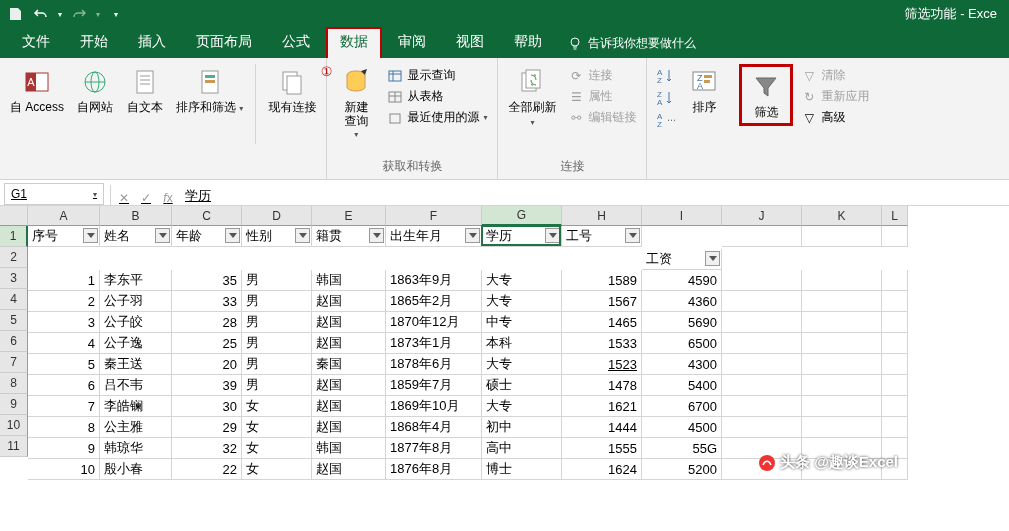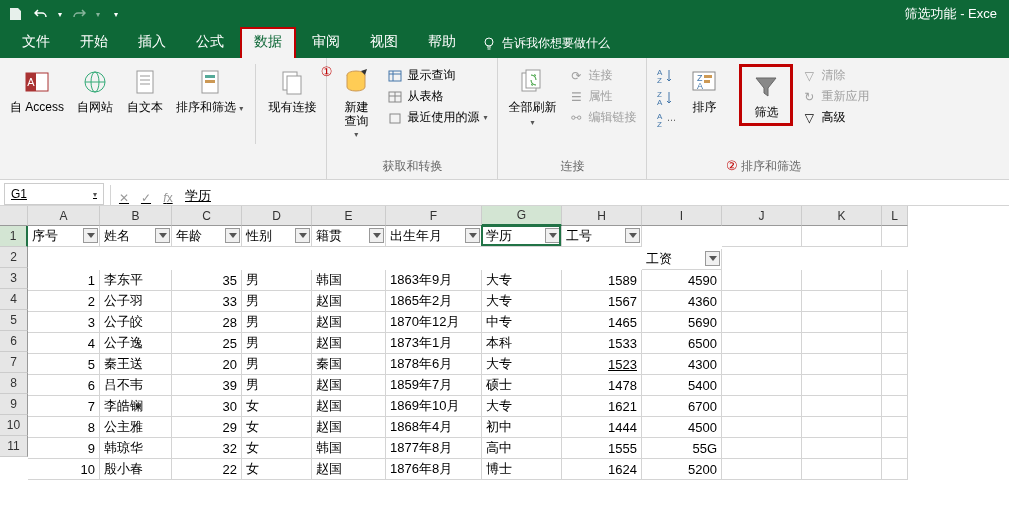--- a/index.html
+++ b/index.html
@@ -84,20 +84,21 @@
     <span class="dd-arrow" style="color:#fff;opacity:0.5">▾</span>
     <span class="dd-arrow" style="color:#fff;margin-left:6px">▾</span>
   </div>
   <div class="title">筛选功能  -  Exce</div>
 </div>
 
 <div class="tabstrip">
   <div class="tab file">文件</div>
   <div class="tab">开始</div>
   <div class="tab">插入</div>
+  <div class="tab">页面布局</div>
   <div class="tab">公式</div>
   <div class="tab active">数据</div>
   <div class="tab">审阅</div>
   <div class="tab">视图</div>
   <div class="tab">帮助</div>
   <div class="tellme">
     <svg class="bulb" viewBox="0 0 14 14">
         <circle cx="7" cy="5" r="4" fill="none" stroke="#fff"></circle>
         <path stroke="#fff" d="M5 10h4M5.5 12h3"></path>
       </svg>
@@ -297,21 +298,20 @@
         <div class="rstack-item disabled">
             <span class="mini-icon">↻</span>
             <span>重新应用</span>
           </div>
         <div class="rstack-item">
             <span class="mini-icon">▽</span>
             <span>高级</span>
           </div>
       </div>
     </div>
-    <div class="rgroup-label"><span class="anno-num">②</span> <span>排序和筛选</span></div>
   </div>
 </div>
 
 <div class="fbar">
   <div class="namebox">
     <span>G1</span>
     <span class="dd-arrow">▾</span>
   </div>
   <div class="fbar-sep"></div>
   <div class="fbar-btn">✕</div>
@@ -528,17 +528,24 @@
             <div class="cell" style="width: 70px;">女</div>
             <div class="cell" style="width: 74px;">赵国</div>
             <div class="cell" style="width: 96px;">1876年8月</div>
             <div class="cell" style="width: 80px;">博士</div>
             <div class="cell num" style="width: 80px;">1624</div>
             <div class="cell num" style="width: 80px;">5200</div>
             <div class="cell" style="width: 80px;"></div>
             <div class="cell" style="width: 80px;"></div>
             <div class="cell" style="width: 26px;"></div>
           </div>
+          <div class="watermark">
+          <svg width="18" height="18" viewBox="0 0 18 18">
+              <circle cx="9" cy="9" r="8" fill="#e33"></circle>
+              <path d="M5 11c2-5 6-5 8 0" stroke="#fff" fill="none" stroke-width="1.5"></path>
+            </svg>
+          <span>头条 @趣谈Excel</span>
+        </div>
       <div class="active-cell" style="left: 453px; top: -1px; width: 80px; height: 21px;"></div>
         </div>
     </div>
   </div>
 </div>
 
 </body></html>

